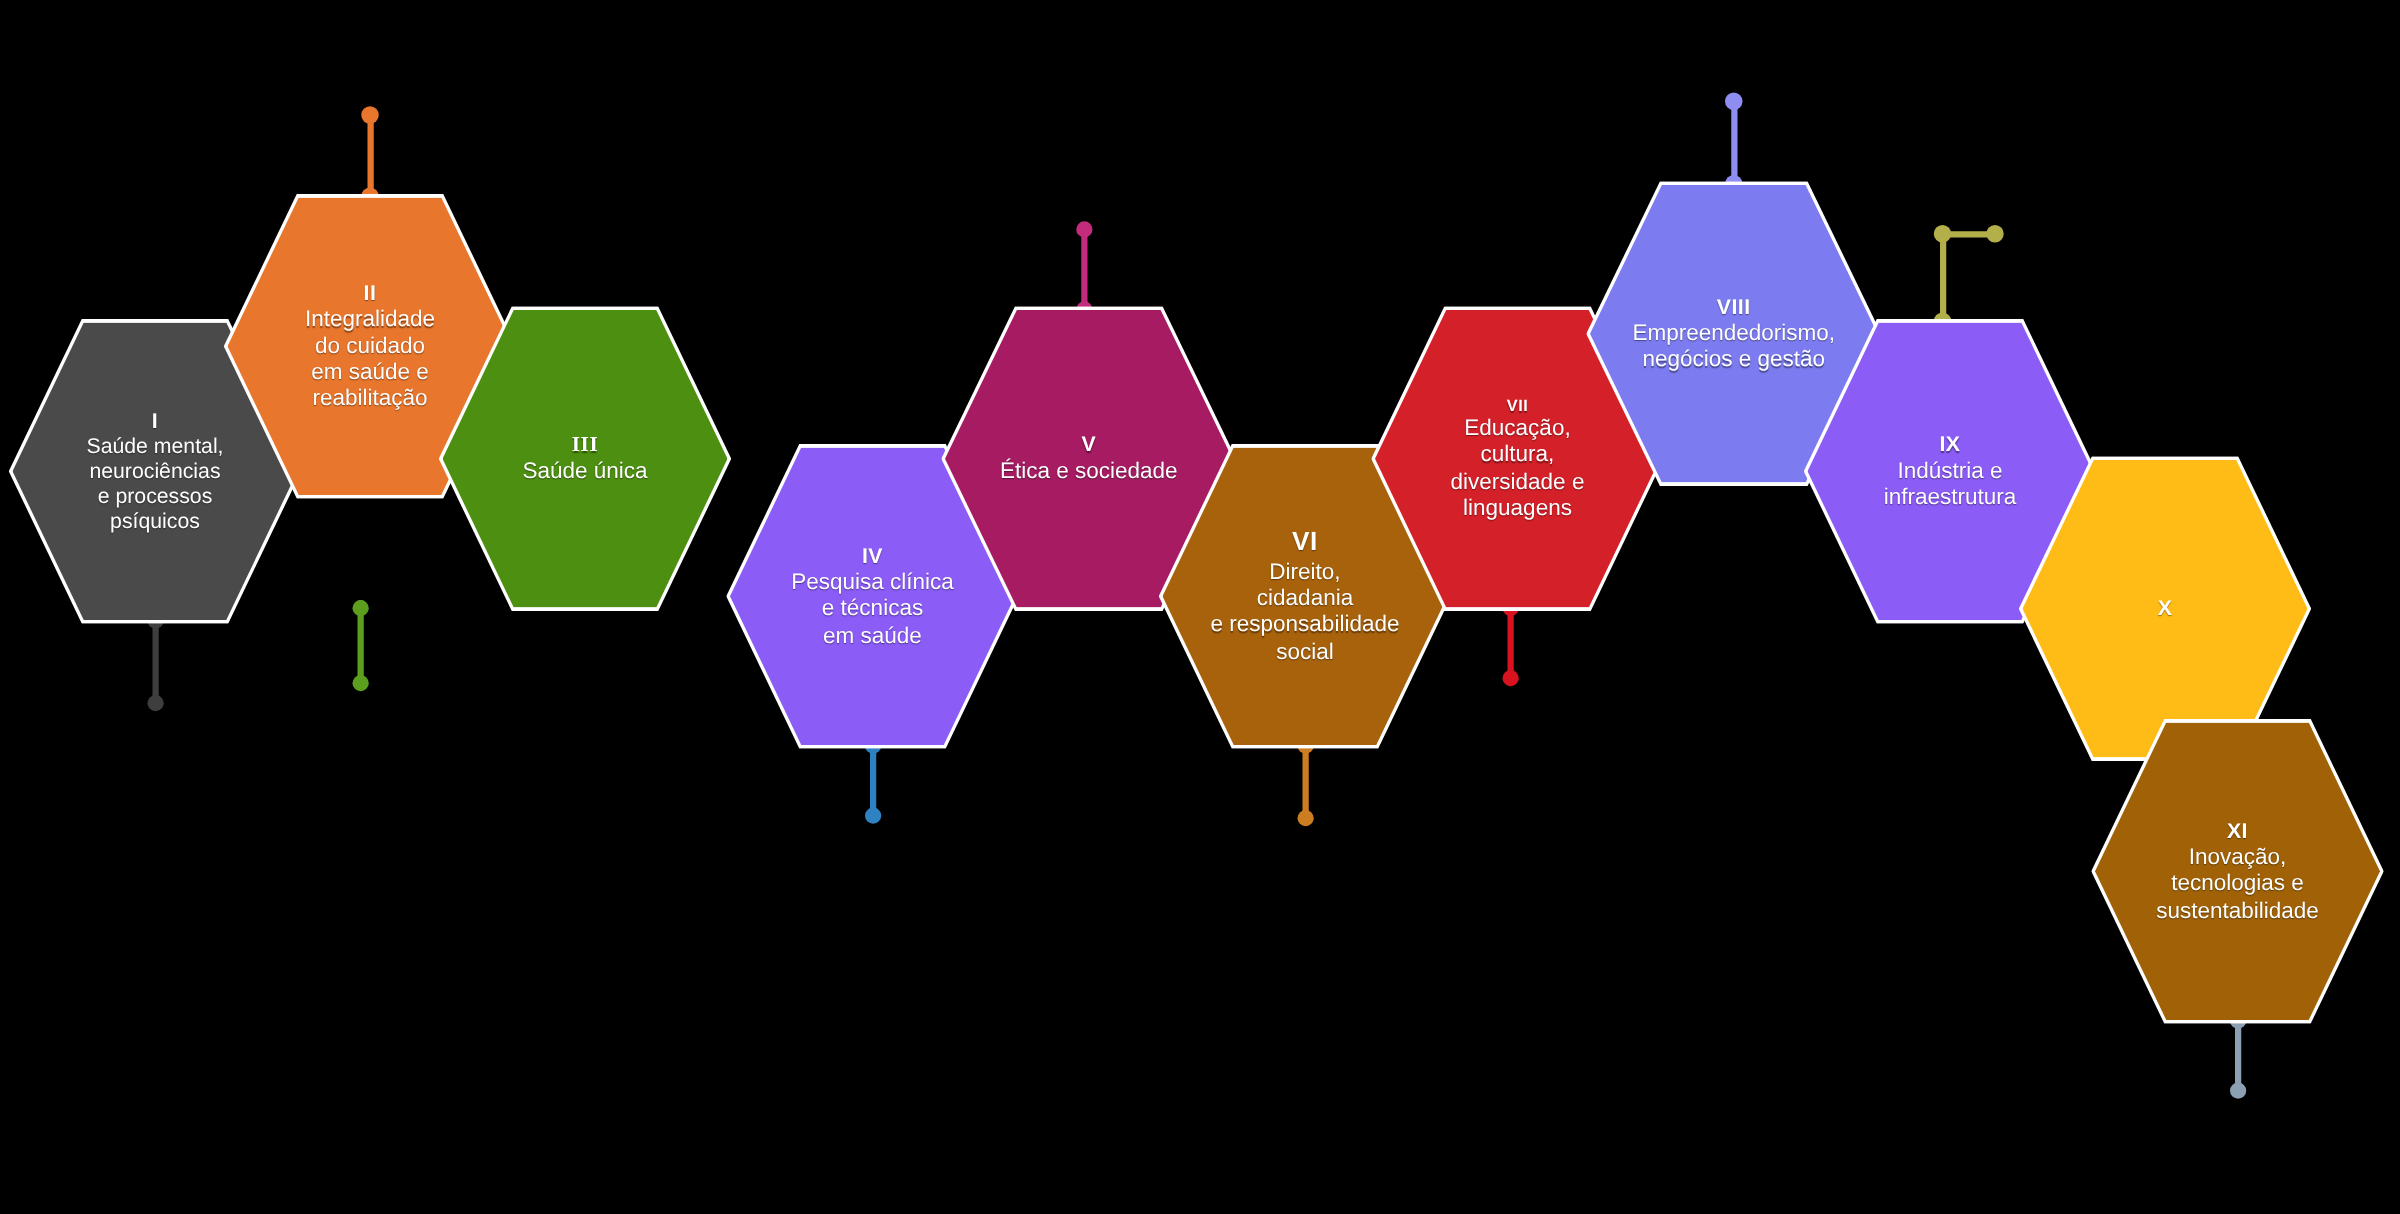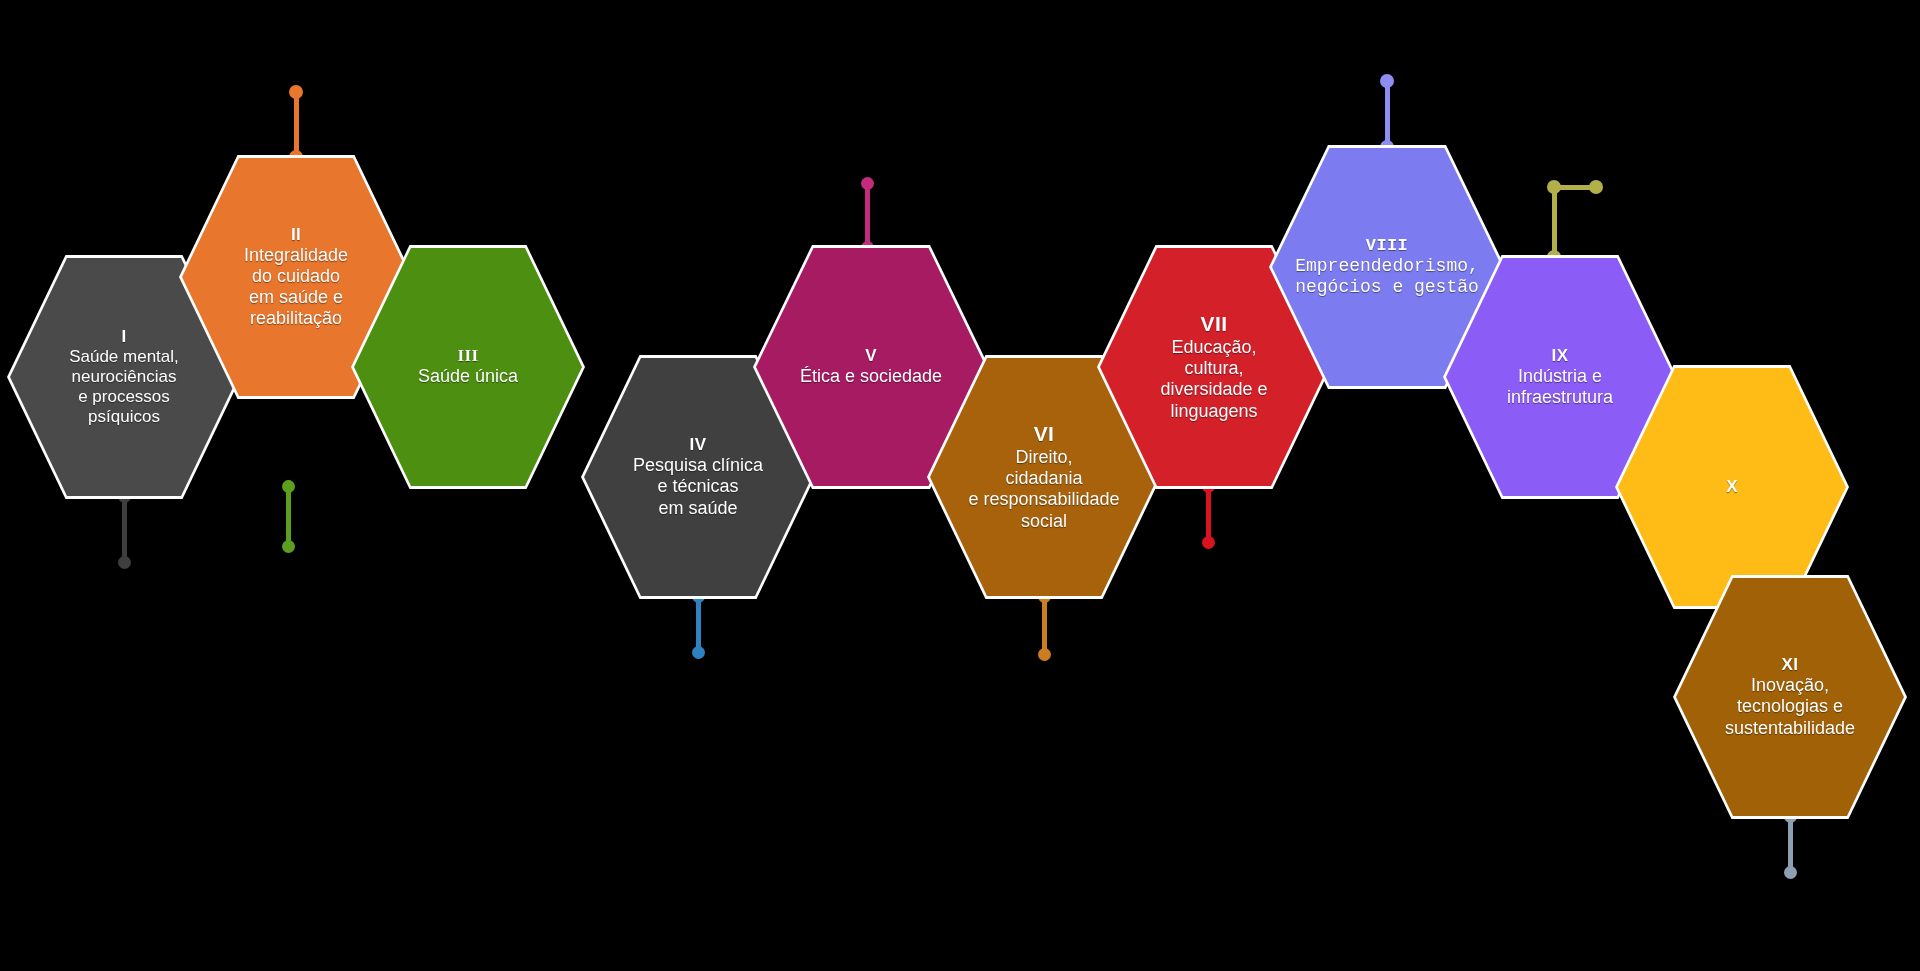--- a/index.html
+++ b/index.html
@@ -106,21 +106,21 @@
       <div class="hex-outer" style="left: 351px; top: 245px; width: 234px; height: 244px; background: rgb(255, 255, 255);"></div>
       <div class="hex" style="left: 354px; top: 248px; width: 228px; height: 238px; background: rgb(77, 143, 16);">
         <div class="hex-label" style="font-size: 18px;"><span class="hex-num" style="font-size: 17px; font-family: Liberation Serif, serif;">III</span><span class="hex-title">Saúde única</span></div>
       </div>
       <div class="pin" style="left: 685px; top: 590px; width: 26px; height: 75px;">
         <div class="pin-stem" style="left: 10.5px; top: 0px; width: 5px; height: 62px; background: rgb(47, 130, 194);"></div>
         <div class="pin-dot" style="left: 6.5px; top: 0px; width: 13px; height: 13px; background: rgb(47, 130, 194);"></div>
         <div class="pin-dot" style="left: 6.5px; top: 55.5px; width: 13px; height: 13px; background: rgb(47, 130, 194);"></div>
       </div>
       <div class="hex-outer" style="left: 581px; top: 355px; width: 234px; height: 244px; background: rgb(255, 255, 255);"></div>
-      <div class="hex" style="left: 584px; top: 358px; width: 228px; height: 238px; background: #404040;">
+      <div class="hex" style="left: 584px; top: 358px; width: 228px; height: 238px; background: #8b5cf6;">
         <div class="hex-label" style="font-size: 18px;"><span class="hex-num" style="font-size: 17px;">IV</span><span class="hex-title">Pesquisa clínica
 e técnicas
 em saúde</span></div>
       </div>
       <div class="pin" style="left: 854px; top: 177px; width: 26px; height: 77px;">
         <div class="pin-stem" style="left: 10.5px; top: 6.5px; width: 5px; height: 64px; background: rgb(196, 43, 124);"></div>
         <div class="pin-dot" style="left: 6.5px; top: 0px; width: 13px; height: 13px; background: rgb(196, 43, 124);"></div>
         <div class="pin-dot" style="left: 6.5px; top: 64px; width: 13px; height: 13px; background: rgb(196, 43, 124);"></div>
       </div>
       <div class="hex-outer" style="left: 753px; top: 245px; width: 236px; height: 244px; background: rgb(255, 255, 255);"></div>
@@ -139,32 +139,32 @@
 e responsabilidade
 social</span></div>
       </div>
       <div class="pin" style="left: 1195px; top: 480px; width: 26px; height: 75px;">
         <div class="pin-stem" style="left: 10.5px; top: 0px; width: 5px; height: 62px; background: rgb(216, 18, 31);"></div>
         <div class="pin-dot" style="left: 6.5px; top: 0px; width: 13px; height: 13px; background: rgb(216, 18, 31);"></div>
         <div class="pin-dot" style="left: 6.5px; top: 55.5px; width: 13px; height: 13px; background: rgb(216, 18, 31);"></div>
       </div>
       <div class="hex-outer" style="left: 1097px; top: 245px; width: 234px; height: 244px; background: rgb(255, 255, 255);"></div>
       <div class="hex" style="left: 1100px; top: 248px; width: 228px; height: 238px; background: rgb(212, 32, 41);">
-        <div class="hex-label" style="font-size: 18px;"><span class="hex-num" style="font-size: 21px; text-align: center;">VII</span><span class="hex-title">Educação,
+        <div class="hex-label" style="font-size: 18px;"><span class="hex-num" style="font-size: 13px; text-align: center;">VII</span><span class="hex-title">Educação,
 cultura,
 diversidade e
 linguagens</span></div>
       </div>
       <div class="pin" style="left: 1373px; top: 74px; width: 28px; height: 80px;">
         <div class="pin-stem" style="left: 11.5px; top: 7px; width: 5px; height: 66px; background: rgb(142, 142, 242);"></div>
         <div class="pin-dot" style="left: 7px; top: 0px; width: 14px; height: 14px; background: rgb(142, 142, 242);"></div>
         <div class="pin-dot" style="left: 7px; top: 66px; width: 14px; height: 14px; background: rgb(142, 142, 242);"></div>
       </div>
       <div class="hex-outer" style="left: 1269px; top: 145px; width: 236px; height: 244px; background: rgb(255, 255, 255);"></div>
-      <div class="hex" style="left: 1272px; top: 148px; width: 230px; height: 238px; background: rgb(124, 124, 240); font-family: Liberation Mono, monospace;">
+      <div class="hex" style="left: 1272px; top: 148px; width: 230px; height: 238px; background: rgb(124, 124, 240);">
         <div class="hex-label" style="font-size: 18px;"><span class="hex-num" style="font-size: 17px;">VIII</span><span class="hex-title">Empreendedorismo,
 negócios e gestão</span></div>
       </div>
       <div class="pin" style="left: 1540px; top: 180px; width: 84px; height: 84px;">
         <div class="pin-stem" style="left: 11.5px; top: 7px; width: 5px; height: 70px; background: rgb(179, 176, 75);"></div>
         <div class="pin-stem" style="left: 14px; top: 4.5px; width: 42px; height: 5px; background: rgb(179, 176, 75);"></div>
         <div class="pin-dot" style="left: 7px; top: 0px; width: 14px; height: 14px; background: rgb(179, 176, 75);"></div>
         <div class="pin-dot" style="left: 49px; top: 0px; width: 14px; height: 14px; background: rgb(179, 176, 75);"></div>
         <div class="pin-dot" style="left: 7px; top: 70px; width: 14px; height: 14px; background: rgb(179, 176, 75);"></div>
       </div>

